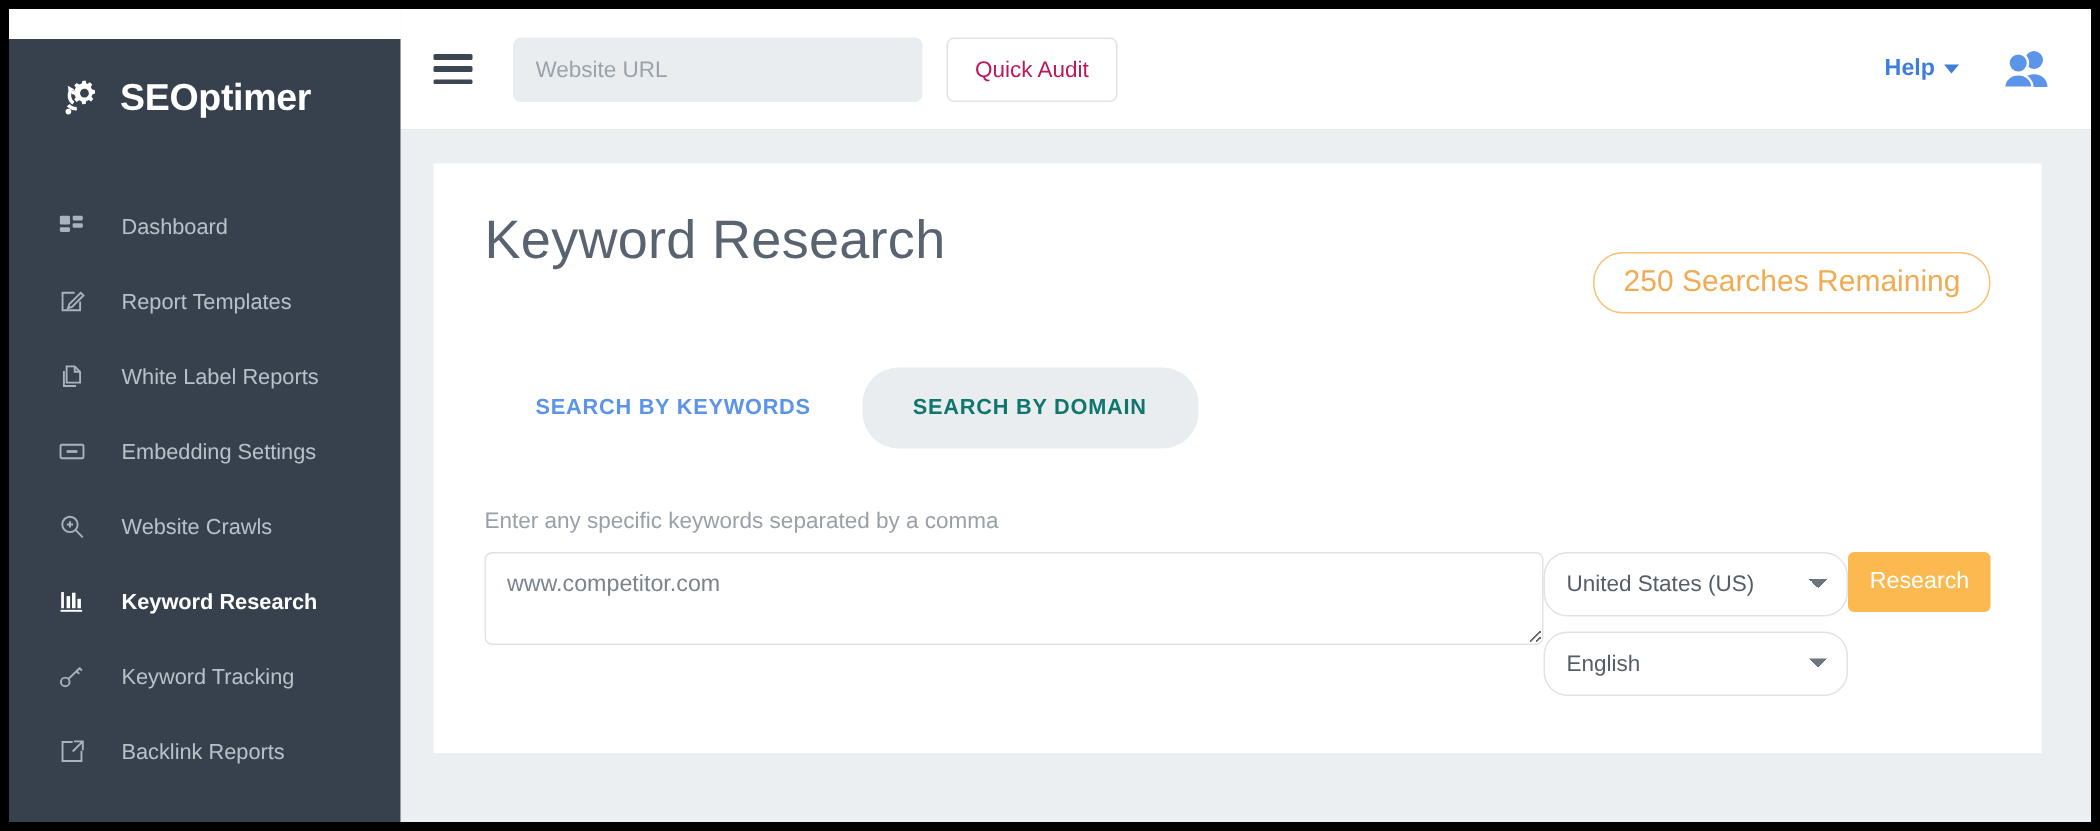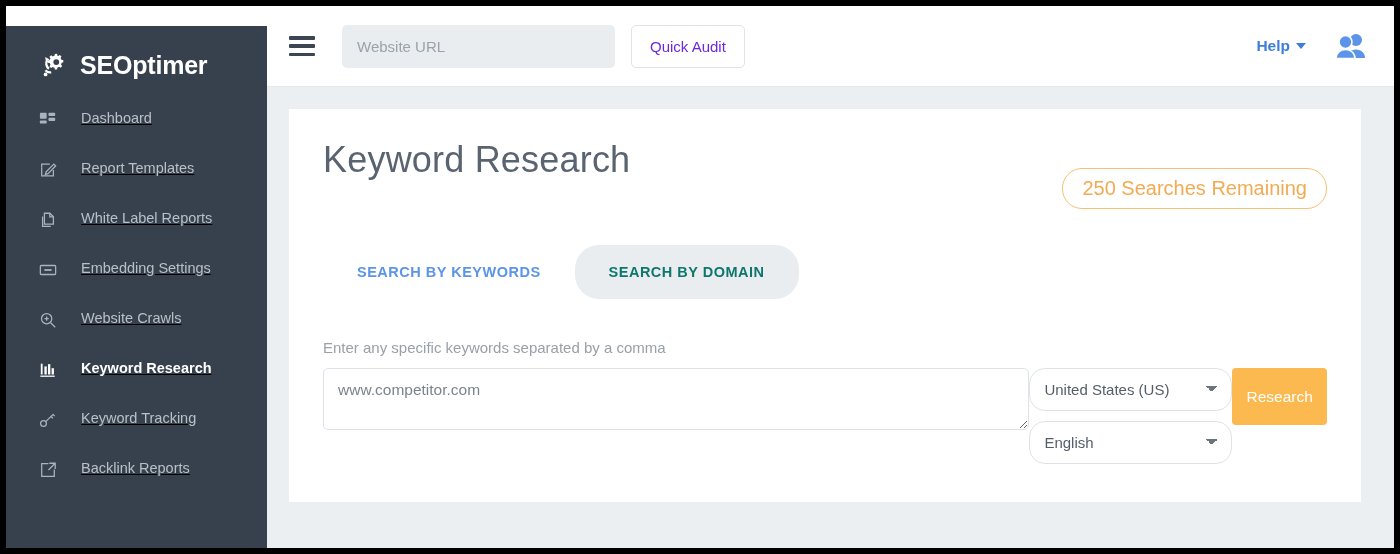--- a/index.html
+++ b/index.html
@@ -36,27 +36,26 @@
   .brand-logo { width: 34px; height: 34px; flex: 0 0 34px; color: #fff; }
   .brand-name {
     color: #ffffff;
     font-size: 25px;
     font-weight: 700;
     letter-spacing: -0.2px;
   }
   .nav { margin-top: 6px; }
   .nav-item {
     display: flex;
-    align-items: flex-start;
+    align-items: flex-end;
     height: 50px;
     padding-left: 32px;
     gap: 24px;
     position: relative;
     cursor: pointer;
-    text-decoration: underline;
   }
   .nav-icon {
     width: 19px; height: 19px; flex: 0 0 19px;
     color: #aab3bd;
     display: flex; align-items: center; justify-content: center;
   }
   .nav-label {
     color: #b9c0c8;
     font-size: 14.5px;
     white-space: nowrap;
@@ -101,21 +100,21 @@
   }
   .url-input::placeholder { color: #9aa3ab; }
   .quick-audit {
     margin-left: 16px;
     height: 43px;
     padding: 0 18px;
     background: #ffffff;
     border: 1px solid #dfe3e7;
     border-radius: 5px;
     font-size: 15px;
-    color: #6d28d9;
+    color: #be185d;
     cursor: pointer;
     font-family: "Liberation Sans", sans-serif;
   }
   .topbar-right {
     margin-left: auto;
     display: flex;
     align-items: center;
     gap: 28px;
   }
   .help-link {
@@ -221,21 +220,21 @@
       linear-gradient(135deg, #6c757d 50%, transparent 50%);
     background-position:
       calc(100% - 19px) calc(50% - 1px),
       calc(100% - 13px) calc(50% - 1px);
     background-size: 6px 6px, 6px 6px;
     background-repeat: no-repeat;
     cursor: pointer;
   }
   .research-btn {
     width: 95px;
-    height: 57px;
+    height: 40px;
     background: #fbb94f;
     border: none;
     border-radius: 4px;
     color: #ffffff;
     font-size: 15.5px;
     cursor: pointer;
     font-family: "Liberation Sans", sans-serif;
   }
 </style>
 </head>

